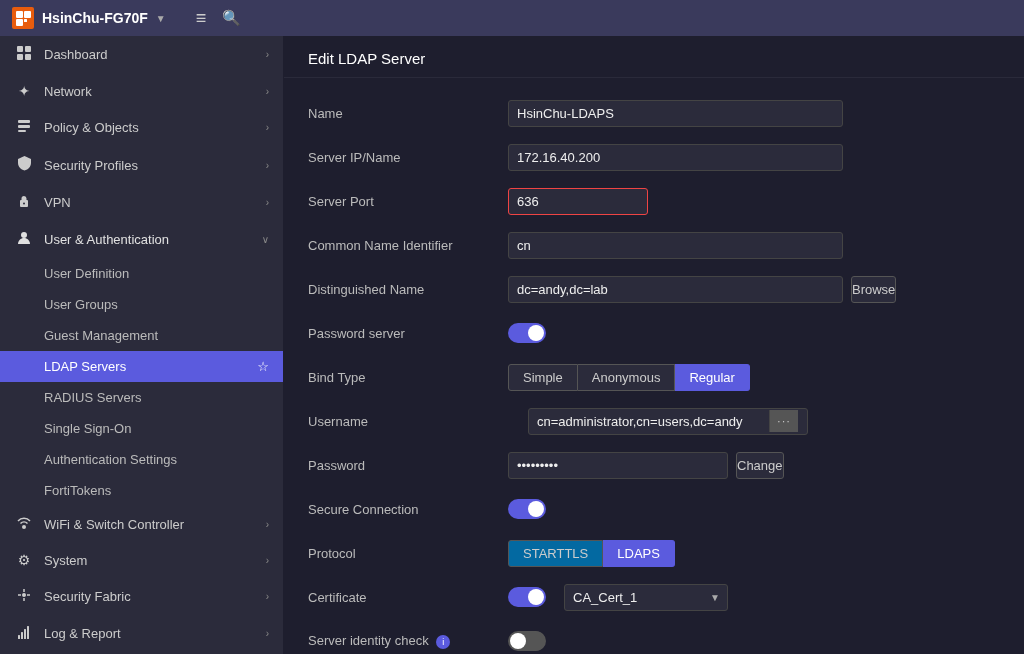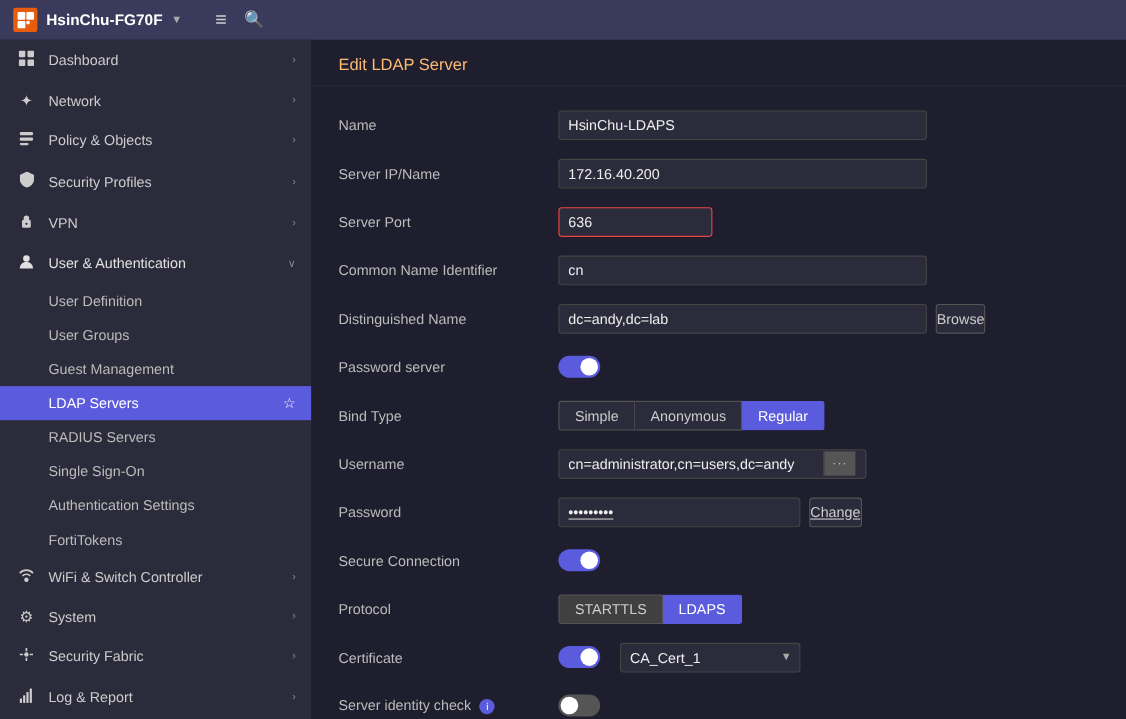--- a/index.html
+++ b/index.html
@@ -123,21 +123,21 @@
       display: flex;
       flex-direction: column;
     }
     .main::-webkit-scrollbar { width: 6px; }
     .main::-webkit-scrollbar-track { background: #1e1e2e; }
     .main::-webkit-scrollbar-thumb { background: #555; }
 
     .page-header {
       padding: 14px 24px 10px;
       font-size: 15px;
-      color: #fdba74;
+      color: #ffffff;
       font-weight: 400;
       border-bottom: 1px solid #2a2a3a;
       flex-shrink: 0;
     }
 
     .form-area {
       padding: 20px 24px;
       flex: 1;
     }
 
@@ -258,21 +258,21 @@
     }
 
     
     .protocol-group {
       display: flex;
       gap: 0;
     }
     .protocol-item {
       padding: 5px 14px;
       border: 1px solid #555;
-      background: #404040;
+      background: #0369a1;
       color: #ccc;
       cursor: pointer;
       font-size: 13px;
     }
     .protocol-item:first-child { border-radius: 3px 0 0 3px; }
     .protocol-item:last-child { border-radius: 0 3px 3px 0; }
     .protocol-item:not(:first-child) { border-left: none; }
     .protocol-item.active {
       background: #5b5bde;
       color: #fff;
@@ -314,33 +314,33 @@
       cursor: pointer;
       font-size: 13px;
       border-radius: 3px;
     }
 
     
     .password-row {
       display: flex;
       align-items: center;
       gap: 8px;
-      text-decoration: underline;
     }
 
     
     .username-input-wrap {
       position: relative;
       display: flex;
       align-items: center;
       background: #2b2b3b;
       border: 1px solid #444;
       border-radius: 3px;
       overflow: hidden;
       width: 280px;
+      margin-left: 20px;
     }
     .username-input-wrap input {
       border: none;
       background: transparent;
       width: 240px;
       border-radius: 0;
     }
     .username-ellipsis {
       background: #555;
       padding: 5px 7px;

